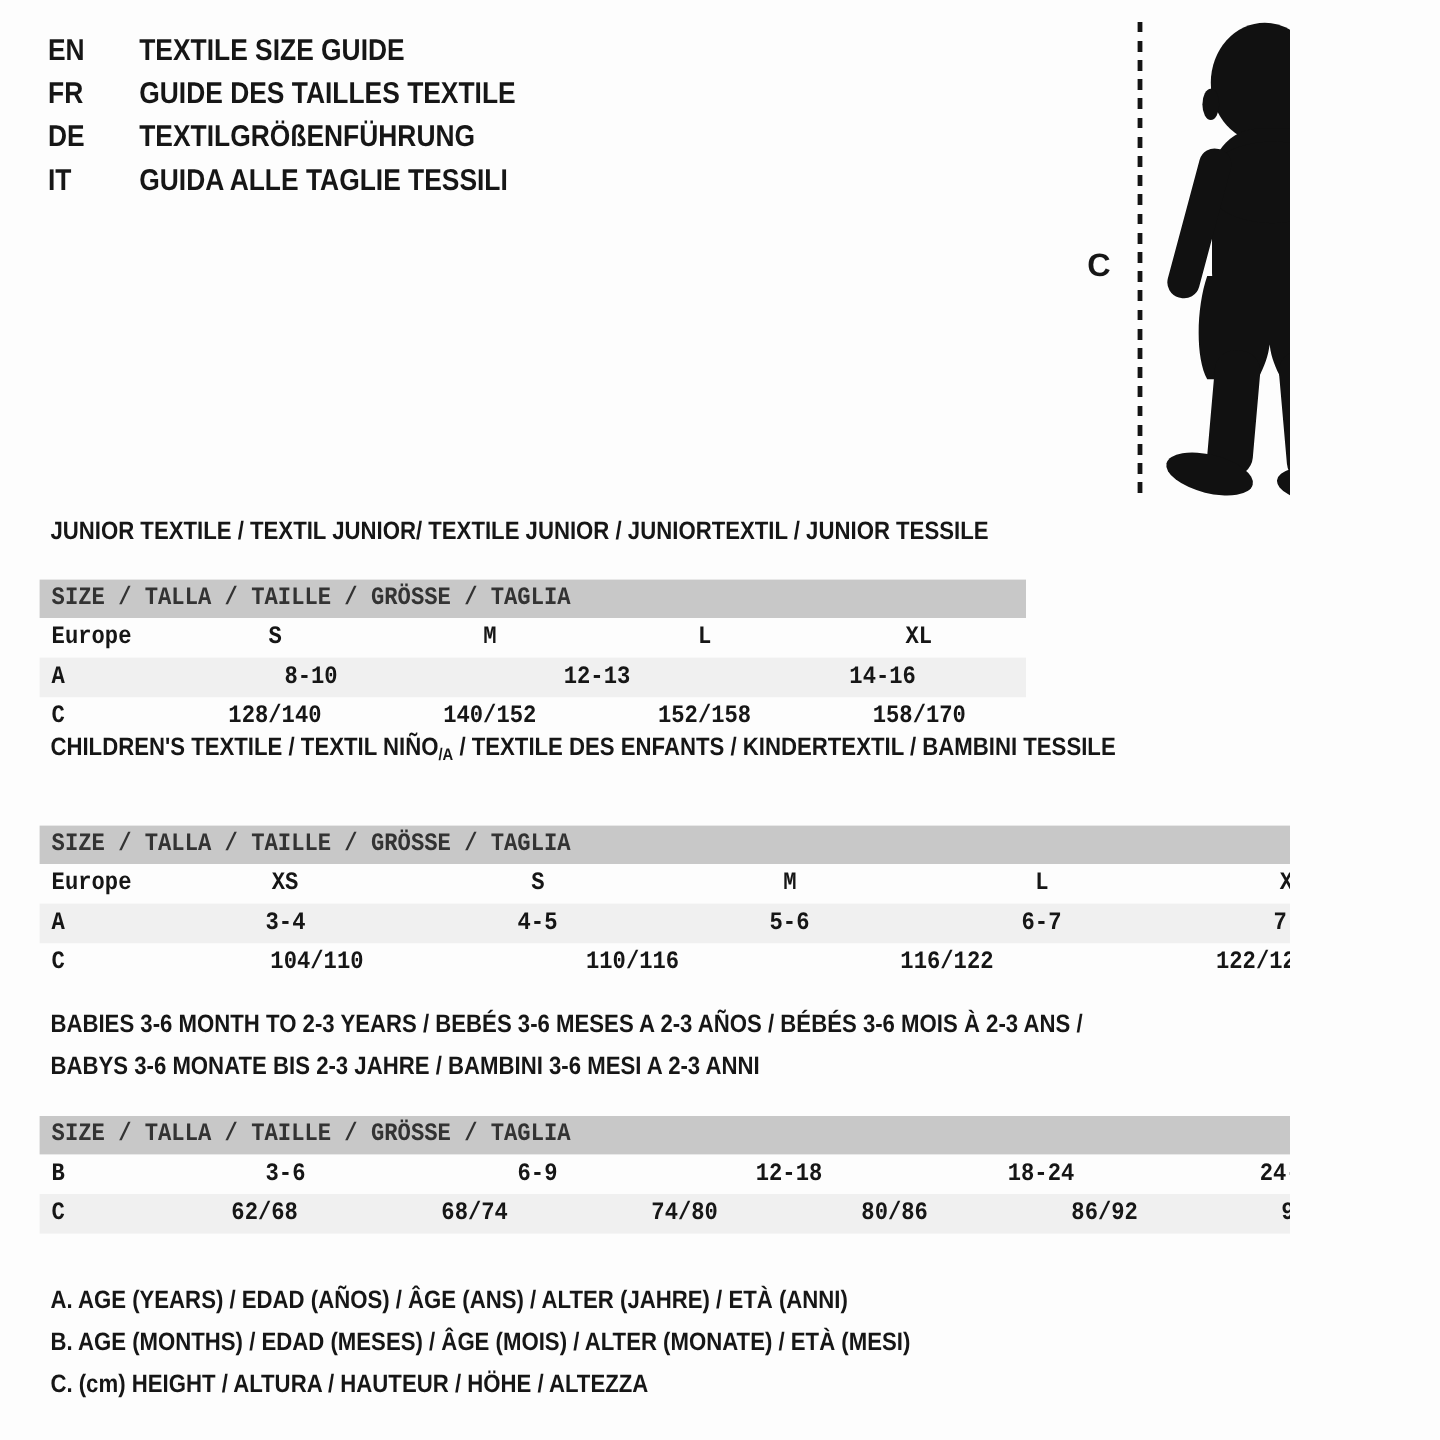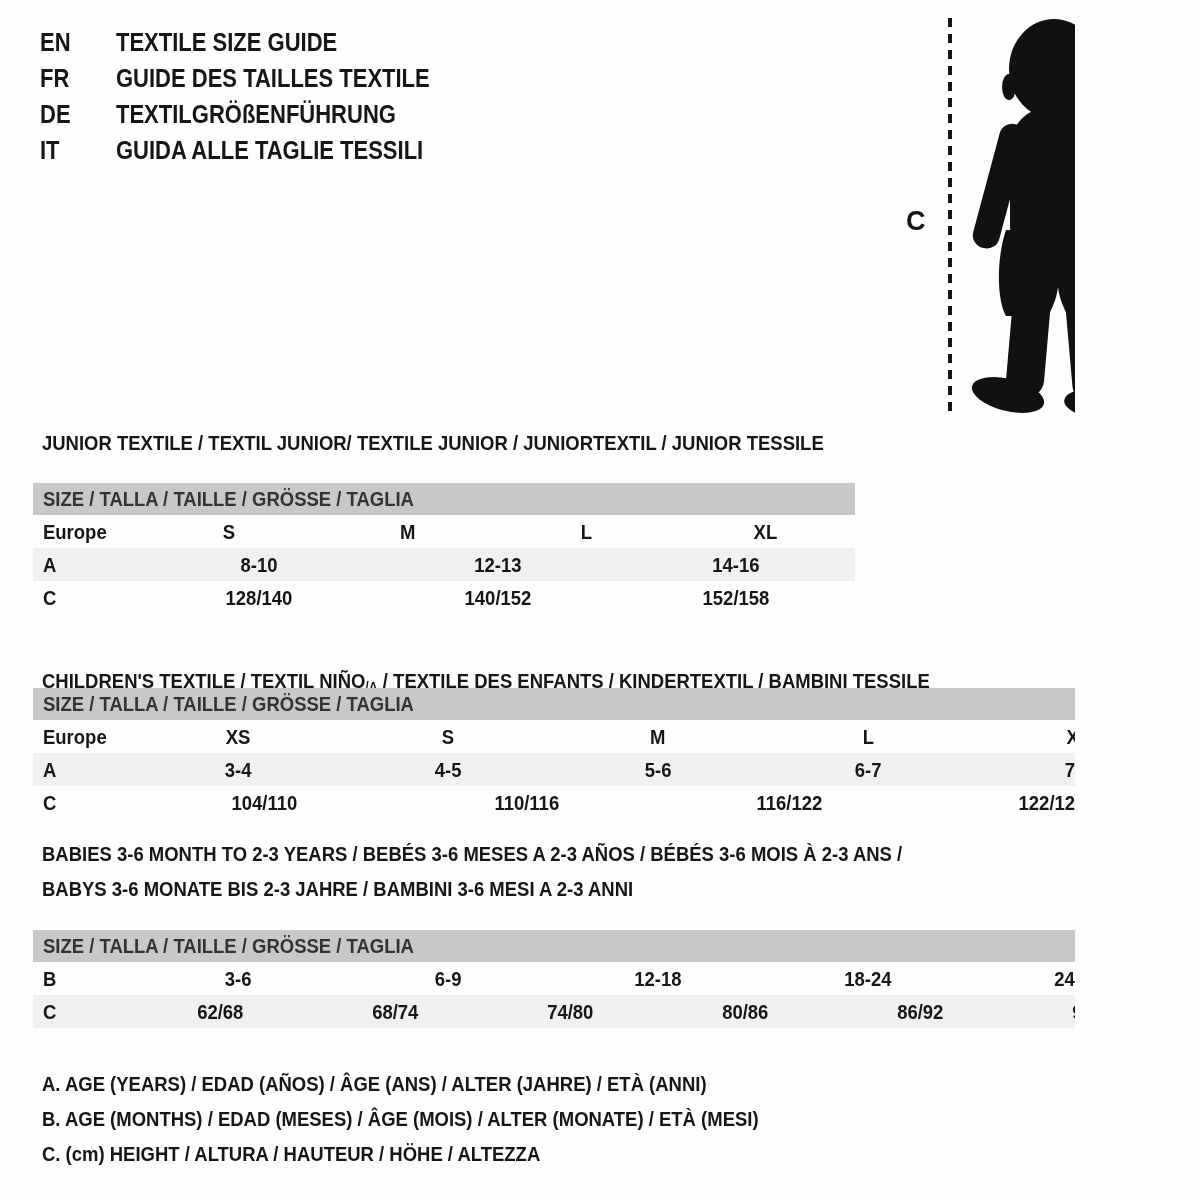--- a/index.html
+++ b/index.html
@@ -29,21 +29,21 @@
     position:absolute; left:948px; top:18px; width:4px; height:398px;
     background:repeating-linear-gradient(to bottom,#141414 0 9px,transparent 9px 16px);
   }
   .baby-svg { position:absolute; left:956px; top:12px; }
 
   
   .section-title { position:absolute; left:42px; font-size:21px; line-height:26px; white-space:nowrap; }
   .sub { font-size:14px; vertical-align:-4px; }
 
   
-  .size-table { position:absolute; left:33px; }
+  .size-table { position:absolute; left:33px;font-family:Liberation Mono, monospace; }
   .tbl-header {
     height:32px; line-height:32px; background:#c8c8c8;
     font-size:21px; padding-left:10px; color:#333;
   }
   .tbl-row { display:flex; height:33px; line-height:33px; font-size:21px; }
   .tbl-row.shaded { background:#f0f0f0; }
   .row-label { padding-left:10px; box-sizing:border-box; }
   .w107 { width:107px; }
   .w100 { width:100px; }
   .cell { flex:1; text-align:center; }
@@ -114,24 +114,25 @@
       <div class="row-label w107"><span class="cond">A</span></div>
       <div class="cell"><span class="condc">8-10</span></div>
       <div class="cell"><span class="condc">12-13</span></div>
       <div class="cell"><span class="condc">14-16</span></div>
     </div>
     <div class="tbl-row">
       <div class="row-label w107"><span class="cond">C</span></div>
       <div class="cell"><span class="condc">128/140</span></div>
       <div class="cell"><span class="condc">140/152</span></div>
       <div class="cell"><span class="condc">152/158</span></div>
+      <div class="cell"><span class="condc">158/170</span></div>
     </div>
   </div>
 
-  <div class="section-title" style="top:668px;">
+  <div class="section-title" style="top:610px;">
     <span class="cond"><span>CHILDREN'S TEXTILE / TEXTIL NIÑO</span><span class="sub">/A</span><span> / TEXTILE DES ENFANTS / KINDERTEXTIL / BAMBINI TESSILE</span></span>
   </div>
   <div class="size-table" style="top:688px; width:1150px;">
     <div class="tbl-header">
       <span class="cond">SIZE / TALLA / TAILLE / GRÖSSE / TAGLIA</span>
     </div>
     <div class="tbl-row">
       <div class="row-label w100"><span class="cond">Europe</span></div>
       <div class="cell"><span class="condc">XS</span></div>
       <div class="cell"><span class="condc">S</span></div>

